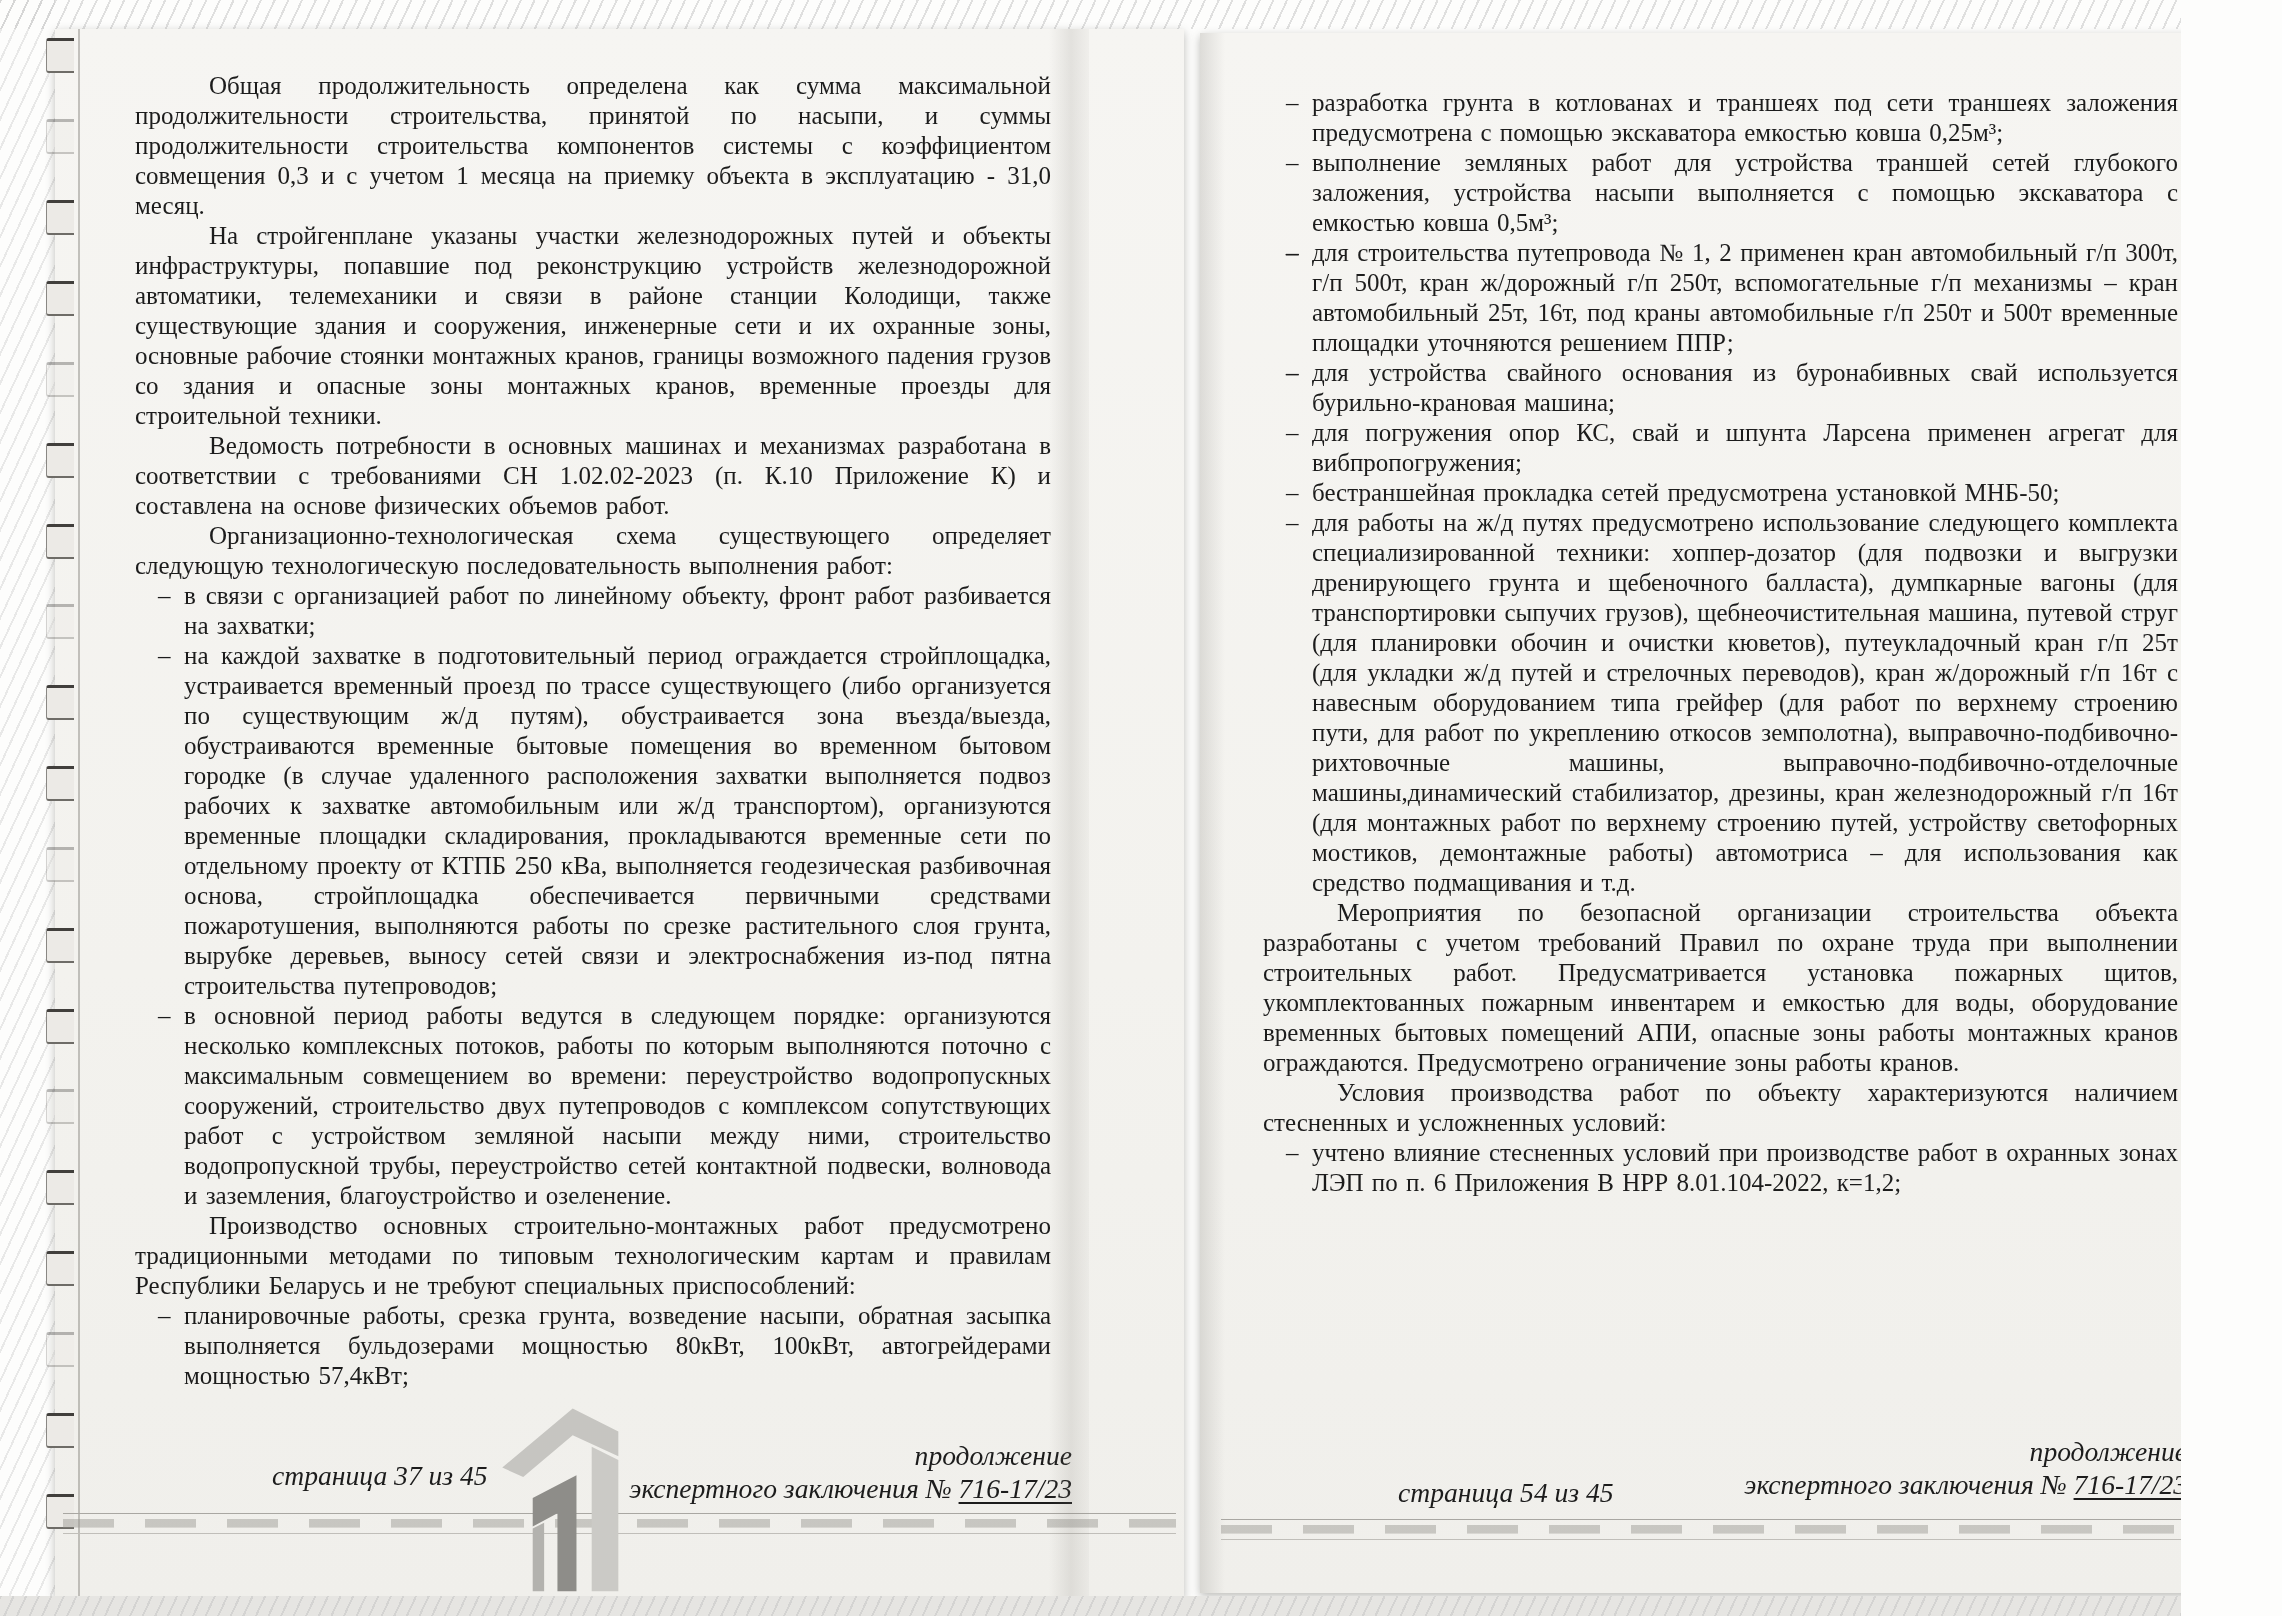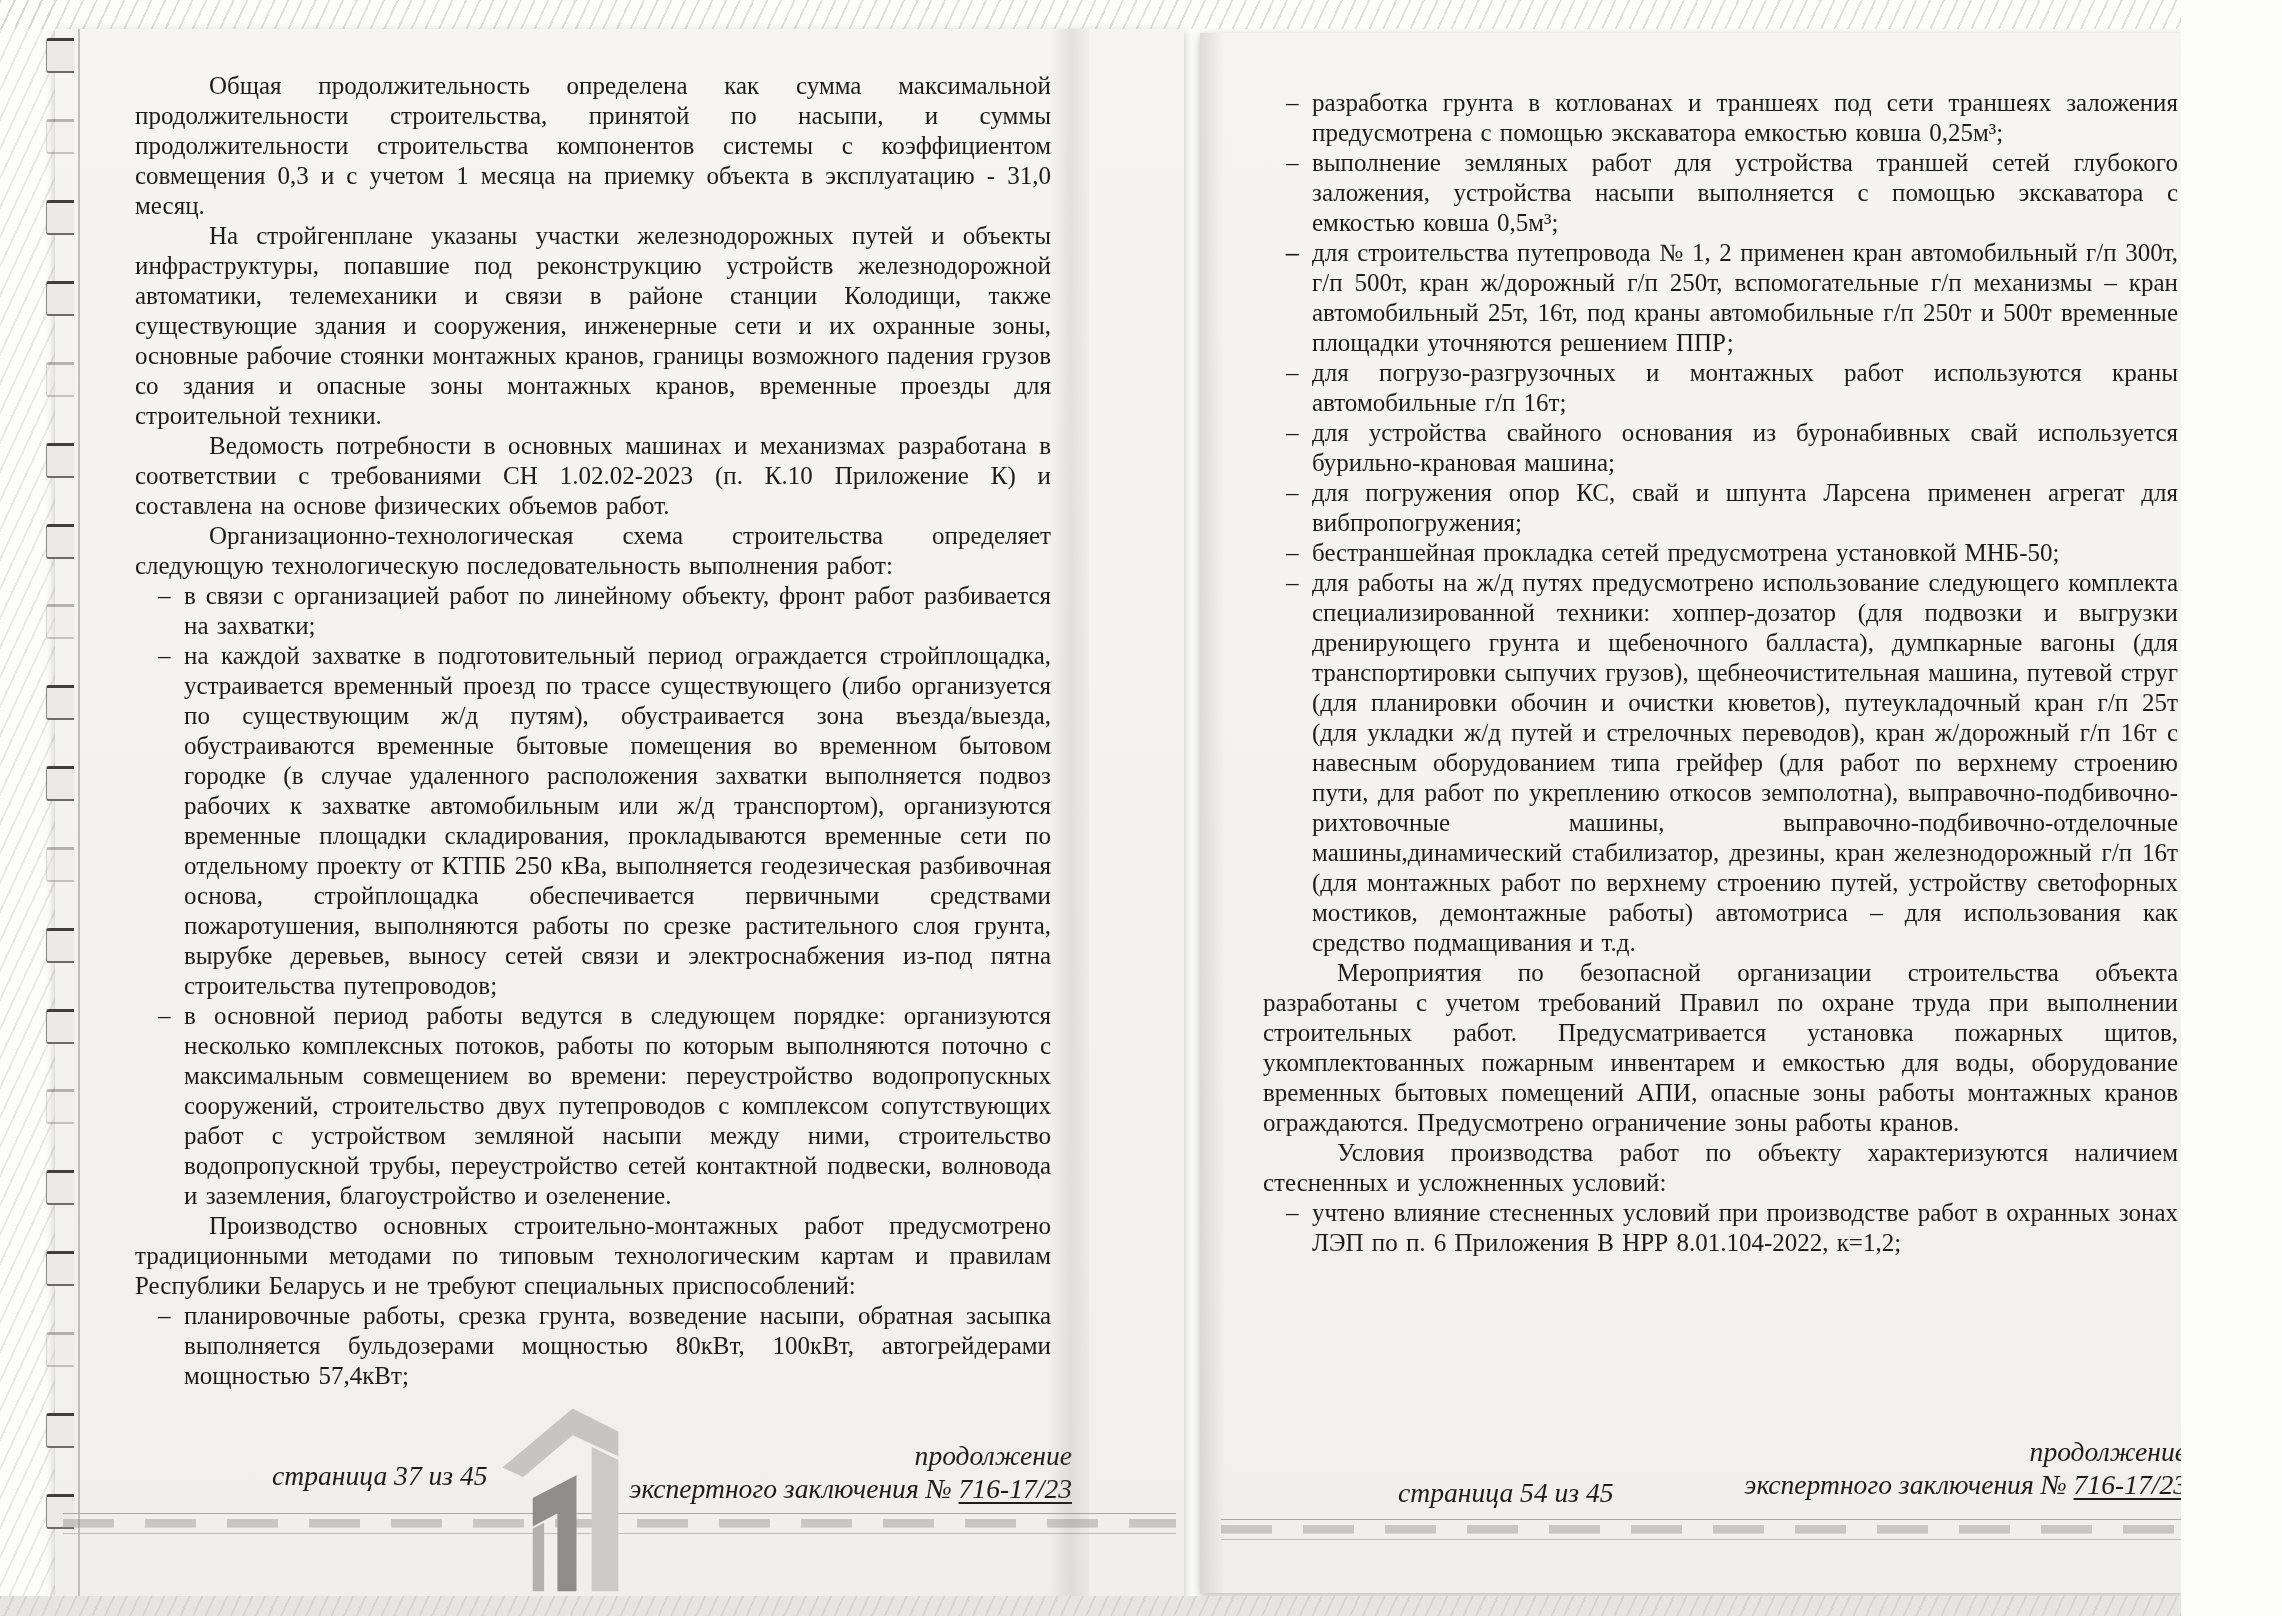--- a/index.html
+++ b/index.html
@@ -89,21 +89,21 @@
         <div class="tab" style="top: 1141px;"></div>
         <div class="tab" style="top: 1222px;"></div>
         <div class="tab faint" style="top: 1303px;"></div>
         <div class="tab" style="top: 1384px;"></div>
         <div class="tab" style="top: 1465px;"></div>
       </div>
     <div class="text-block">
         <div class="block paragraph">Общая продолжительность определена как сумма максимальной продолжительности строительства, принятой по насыпи, и суммы продолжительности строительства компонентов системы с коэффициентом совмещения 0,3 и с учетом 1 месяца на приемку объекта в эксплуатацию - 31,0 месяц.</div>
         <div class="block paragraph">На стройгенплане указаны участки железнодорожных путей и объекты инфраструктуры, попавшие под реконструкцию устройств железнодорожной автоматики, телемеханики и связи в районе станции Колодищи, также существующие здания и сооружения, инженерные сети и их охранные зоны, основные рабочие стоянки монтажных кранов, границы возможного падения грузов со здания и опасные зоны монтажных кранов, временные проезды для строительной техники.</div>
         <div class="block paragraph">Ведомость потребности в основных машинах и механизмах разработана в соответствии с требованиями СН 1.02.02-2023 (п. К.10 Приложение К) и составлена на основе физических объемов работ.</div>
-        <div class="block paragraph">Организационно-технологическая схема строительства определяет следующую технологическую последовательность выполнения работ:</div>
+        <div class="block paragraph">Организационно-технологическая схема существующего определяет следующую технологическую последовательность выполнения работ:</div>
         <div class="block bullet"><span class="dash">–</span><span>в связи с организацией работ по линейному объекту, фронт работ разбивается на захватки;</span></div>
         <div class="block bullet"><span class="dash">–</span><span>на каждой захватке в подготовительный период ограждается стройплощадка, устраивается временный проезд по трассе существующего (либо организуется по существующим ж/д путям), обустраивается зона въезда/выезда, обустраиваются временные бытовые помещения во временном бытовом городке (в случае удаленного расположения захватки выполняется подвоз рабочих к захватке автомобильным или ж/д транспортом), организуются временные площадки складирования, прокладываются временные сети по отдельному проекту от КТПБ 250 кВа, выполняется геодезическая разбивочная основа, стройплощадка обеспечивается первичными средствами пожаротушения, выполняются работы по срезке растительного слоя грунта, вырубке деревьев, выносу сетей связи и электроснабжения из-под пятна строительства путепроводов;</span></div>
         <div class="block bullet"><span class="dash">–</span><span>в основной период работы ведутся в следующем порядке: организуются несколько комплексных потоков, работы по которым выполняются поточно с максимальным совмещением во времени: переустройство водопропускных сооружений, строительство двух путепроводов с комплексом сопутствующих работ с устройством земляной насыпи между ними, строительство водопропускной трубы, переустройство сетей контактной подвески, волновода и заземления, благоустройство и озеленение.</span></div>
         <div class="block paragraph">Производство основных строительно-монтажных работ предусмотрено традиционными методами по типовым технологическим картам и правилам Республики Беларусь и не требуют специальных приспособлений:</div>
         <div class="block bullet"><span class="dash">–</span><span>планировочные работы, срезка грунта, возведение насыпи, обратная засыпка выполняется бульдозерами мощностью 80кВт, 100кВт, автогрейдерами мощностью 57,4кВт;</span></div>
       </div>
     <div class="page-label">страница 37 из 45</div>
     <div class="footer-right">
       <div>продолжение</div>
       <div><span>экспертного заключения № </span><span class="u">716-17/23</span></div>
@@ -140,21 +140,21 @@
         <div class="hole" style="top: 1257px;"></div>
         <div class="hole" style="top: 1334px;"></div>
         <div class="hole" style="top: 1411px;"></div>
       </div>
     <div class="text-block">
         <div class="block bullet"><span class="dash">–</span><span>разработка грунта в котлованах и траншеях под сети траншеях заложения предусмотрена с помощью экскаватора емкостью ковша 0,25м³;</span></div>
         <div class="block bullet"><span class="dash">–</span><span>выполнение земляных работ для устройства траншей сетей глубокого заложения, устройства насыпи выполняется с помощью экскаватора с емкостью ковша 0,5м³;</span></div>
         <div class="block bullet"><span class="dash">–</span></div>
         <div class="block bullet"><span class="dash">–</span></div>
         <div class="block bullet"><span class="dash">–</span><span>для строительства путепровода № 1, 2 применен кран автомобильный г/п 300т, г/п 500т, кран ж/дорожный г/п 250т, вспомогательные г/п механизмы – кран автомобильный 25т, 16т, под краны автомобильные г/п 250т и 500т временные площадки уточняются решением ППР;</span></div>
-        <div class="block bullet"><span class="dash">–</span><span>для погрузо-разгрузочных и монтажных работ используются краны автомобильные г/п 16т;</span></div>
+        <div class="block bullet"><span class="dash">–</span></div>
         <div class="block bullet"><span class="dash">–</span><span>для устройства свайного основания из буронабивных свай используется бурильно-крановая машина;</span></div>
         <div class="block bullet"><span class="dash">–</span><span>для погружения опор КС, свай и шпунта Ларсена применен агрегат для вибпропогружения;</span></div>
         <div class="block bullet"><span class="dash">–</span><span>бестраншейная прокладка сетей предусмотрена установкой МНБ-50;</span></div>
         <div class="block bullet"><span class="dash">–</span><span>для работы на ж/д путях предусмотрено использование следующего комплекта специализированной техники: хоппер-дозатор (для подвозки и выгрузки дренирующего грунта и щебеночного балласта), думпкарные вагоны (для транспортировки сыпучих грузов), щебнеочистительная машина, путевой струг (для планировки обочин и очистки кюветов), путеукладочный кран г/п 25т (для укладки ж/д путей и стрелочных переводов), кран ж/дорожный г/п 16т с навесным оборудованием типа грейфер (для работ по верхнему строению пути, для работ по укреплению откосов земполотна), выправочно-подбивочно-рихтовочные машины, выправочно-подбивочно-отделочные машины,динамический стабилизатор, дрезины, кран железнодорожный г/п 16т (для монтажных работ по верхнему строению путей, устройству светофорных мостиков, демонтажные работы) автомотриса – для использования как средство подмащивания и т.д.</span></div>
         <div class="block paragraph">Мероприятия по безопасной организации строительства объекта разработаны с учетом требований Правил по охране труда при выполнении строительных работ. Предусматривается установка пожарных щитов, укомплектованных пожарным инвентарем и емкостью для воды, оборудование временных бытовых помещений АПИ, опасные зоны работы монтажных кранов ограждаются. Предусмотрено ограничение зоны работы кранов.</div>
         <div class="block paragraph">Условия производства работ по объекту характеризуются наличием стесненных и усложненных условий:</div>
         <div class="block bullet"><span class="dash">–</span><span>учтено влияние стесненных условий при производстве работ в охранных зонах ЛЭП по п. 6 Приложения В НРР 8.01.104-2022, к=1,2;</span></div>
       </div>
     <div class="page-label">страница 54 из 45</div>
     <div class="footer-right">

